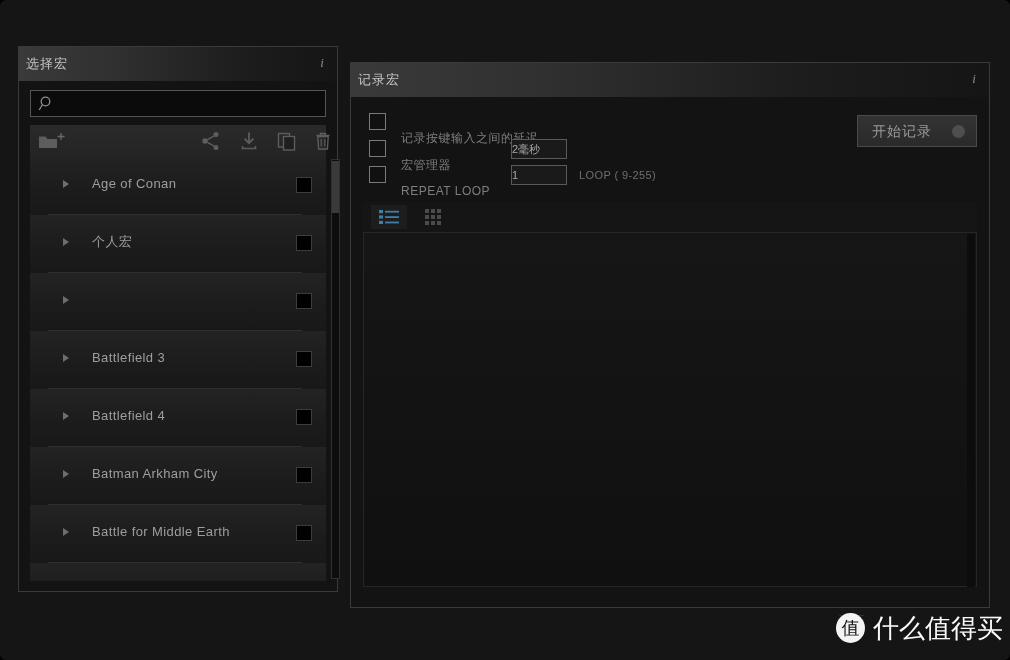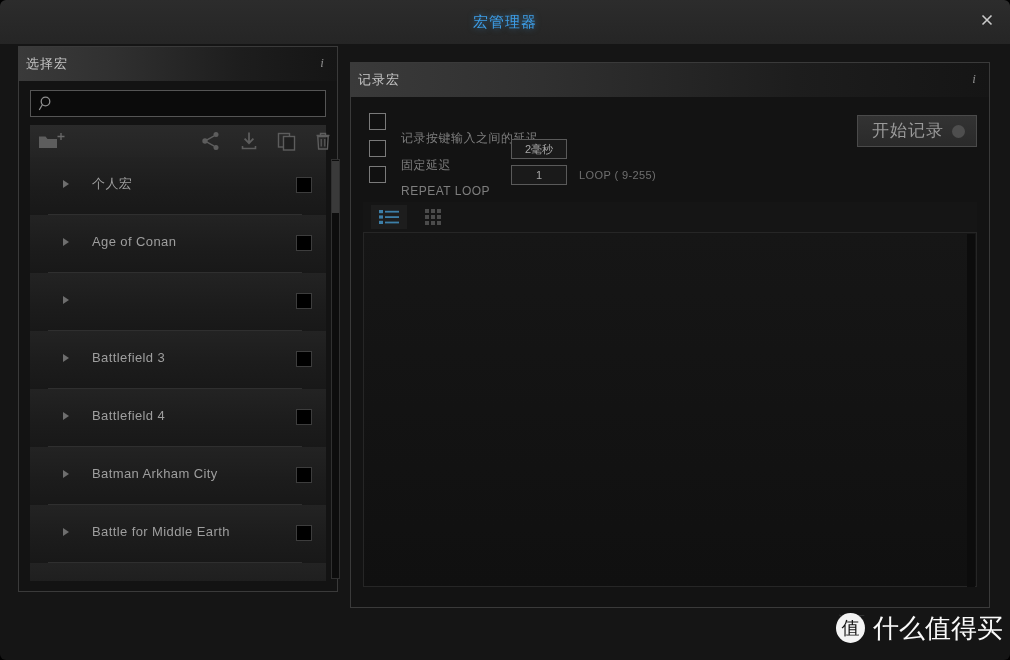--- a/index.html
+++ b/index.html
@@ -218,21 +218,20 @@
     white-space: nowrap;
   }
   .opt-field {
     position: absolute;
     width: 56px; height: 20px;
     background: #1a1a1a;
     border: 1px solid #5a5a5a;
     color: #a8a8a8;
     font-family: inherit;
     font-size: 11px;
-    text-align: center;
     outline: none;
   }
   .opt-note {
     position: absolute;
     line-height: 20px;
     color: #6f6f6f;
     font-size: 11px;
     letter-spacing: 0.4px;
     white-space: nowrap;
   }
@@ -243,21 +242,21 @@
     width: 120px; height: 32px;
     background: linear-gradient(to bottom, #333 0%, #2a2a2a 100%);
     border: 1px solid #4a4a4a;
     cursor: pointer;
   }
   .record-btn .rb-label {
     position: absolute;
     left: 14px; top: 0;
     line-height: 30px;
     color: #9a9a9a;
-    font-size: 17px;
+    font-size: 14px;
     letter-spacing: 1px;
   }
   .record-btn .rb-dot {
     position: absolute;
     right: 11px; top: 9px;
     width: 13px; height: 13px;
     border-radius: 50%;
     background: #4e4e4e;
   }
 
@@ -328,28 +327,20 @@
     letter-spacing: 0px;
     white-space: nowrap;
     z-index: 2;
   }
 </style>
 </head>
 <body>
 
 <div id="app">
 
-  <div class="titlebar">
-    <div class="title-text">宏管理器</div>
-    <div class="close-btn">
-      <svg width="16" height="16" viewBox="0 0 16 16">
-        <path d="M3.5 3.5 L12.5 12.5 M12.5 3.5 L3.5 12.5" stroke="#c9c9c9" stroke-width="1.6" fill="none"></path>
-      </svg>
-    </div>
-  </div>
 
   <div class="panel" id="left-panel">
 
     <div class="panel-head">
       <div class="head-label">选择宏</div>
       <div class="info-icon">i</div>
     </div>
 
     <div class="search-wrap">
       <svg class="search-icon" viewBox="0 0 18 18">
@@ -392,27 +383,27 @@
           <path d="M6.5 4.5 L6.5 2.5 L11.5 2.5 L11.5 4.5" stroke="#5d5d5d" stroke-width="1.4" fill="none"></path>
           <path d="M3.8 5.5 L4.6 18 L13.4 18 L14.2 5.5 Z" stroke="#5d5d5d" stroke-width="1.4" fill="none"></path>
           <path d="M7.2 8 L7.2 15.5 M10.8 8 L10.8 15.5" stroke="#5d5d5d" stroke-width="1.2"></path>
         </svg>
       </div>
     </div>
 
     <div class="macro-list" id="macro-list">
         <div class="macro-row">
           <div class="macro-arrow"></div>
+          <div class="macro-label">Age of Conan</div>
+          <div class="macro-box"></div>
+          <div class="sep"></div>
+        </div>
+        <div class="macro-row">
+          <div class="macro-arrow"></div>
           <div class="macro-label">个人宏</div>
-          <div class="macro-box"></div>
-          <div class="sep"></div>
-        </div>
-        <div class="macro-row">
-          <div class="macro-arrow"></div>
-          <div class="macro-label">Age of Conan</div>
           <div class="macro-box"></div>
           <div class="sep"></div>
         </div>
         <div class="macro-row">
           <div class="macro-arrow"></div>
           <div class="macro-box"></div>
           <div class="sep"></div>
         </div>
         <div class="macro-row">
           <div class="macro-arrow"></div>
@@ -454,21 +445,21 @@
       <div class="info-icon">i</div>
     </div>
 
     <div class="opt-row" style="top:50px;">
       <div class="opt-cb"></div>
       <div class="opt-label">记录按键输入之间的延迟</div>
     </div>
 
     <div class="opt-row" style="top:77px;">
       <div class="opt-cb"></div>
-      <div class="opt-label">固定延迟</div>
+      <div class="opt-label">宏管理器</div>
     </div>
     <input class="opt-field" style="left: 160px; top: 76px;" type="text" value="2毫秒">
 
     <div class="opt-row" style="top:103px;">
       <div class="opt-cb"></div>
       <div class="opt-label">REPEAT LOOP</div>
     </div>
     <input class="opt-field" style="left: 160px; top: 102px;" type="text" value="1">
     <div class="opt-note" style="left:228px; top:102px;">LOOP ( 9-255)</div>
 

